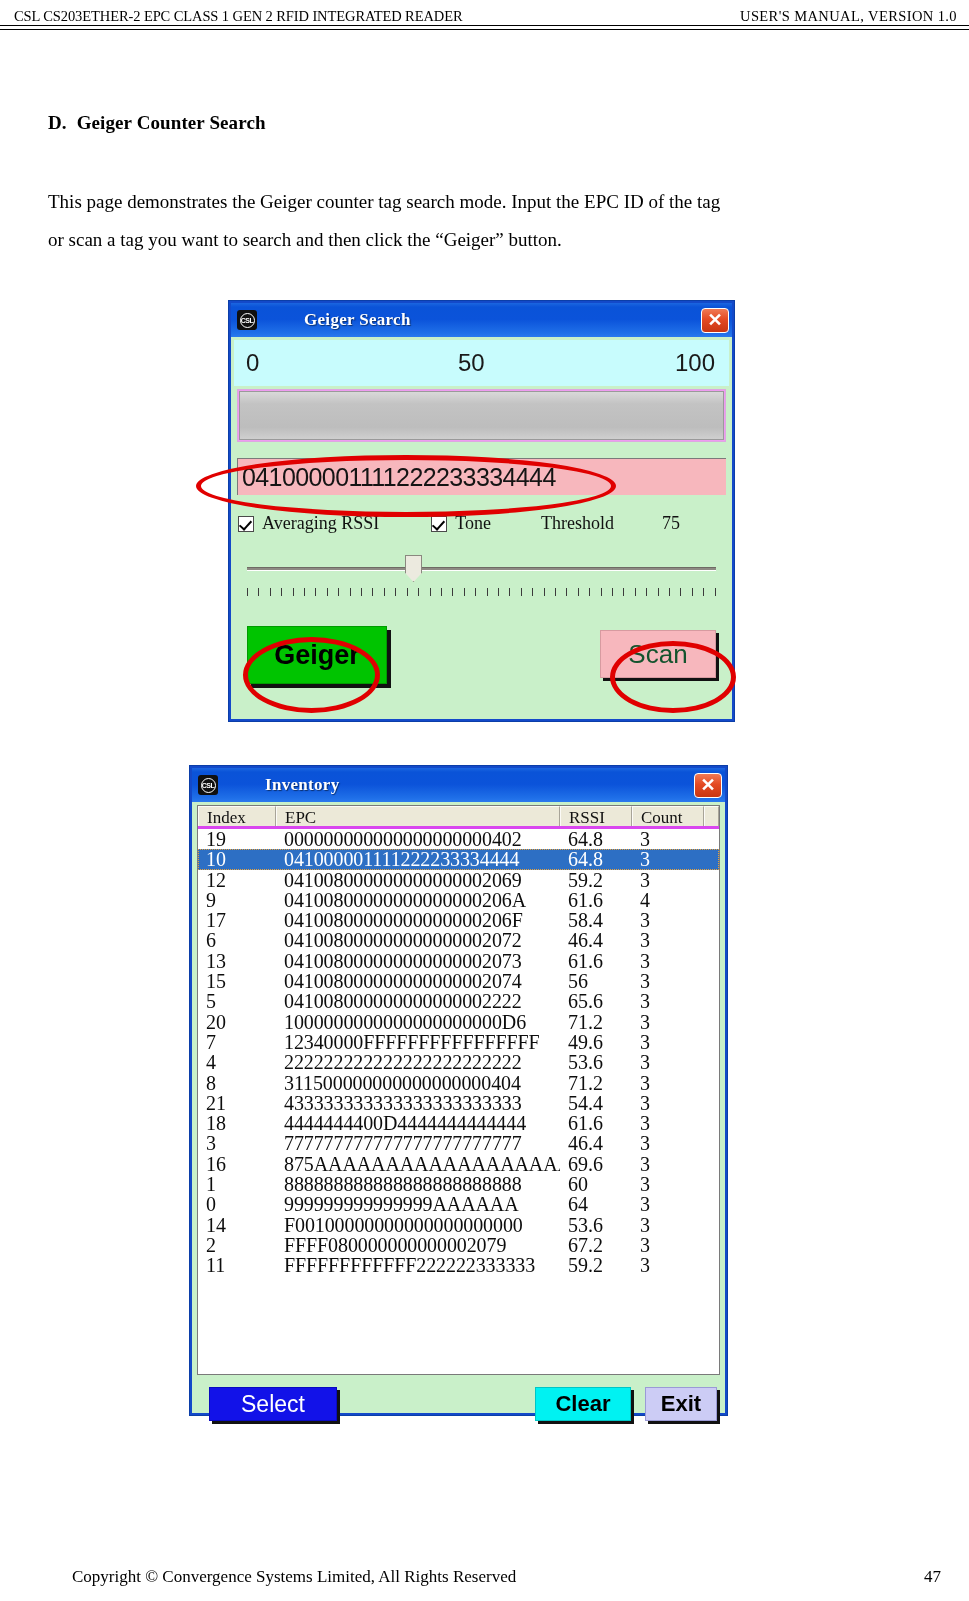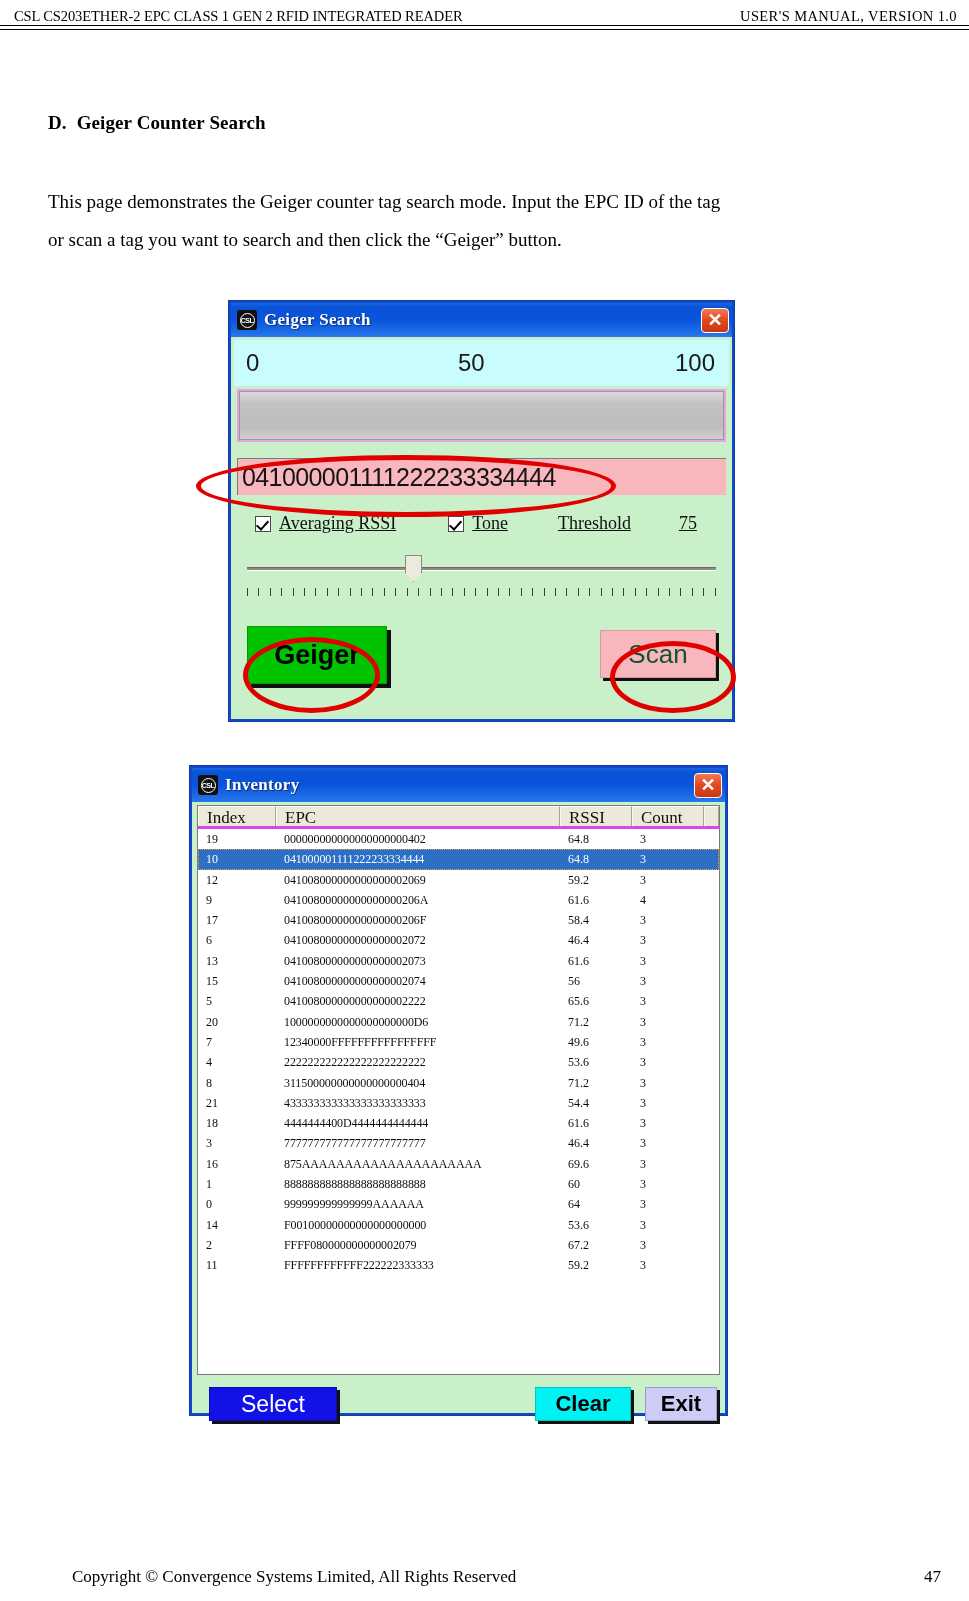--- a/index.html
+++ b/index.html
@@ -74,20 +74,21 @@
     border: 2px solid #1349c9;
     box-shadow: 0 0 0 1px #0b3ea8;
   }
   .titlebar {
     height: 34px;
     background: linear-gradient(to bottom, #1b66e0 0%, #0a53d8 12%, #0b53da 48%, #1f6fe8 88%, #2a79ef 100%);
     display: flex;
     align-items: center;
     padding: 0 3px 0 6px;
     position: relative;
+    gap: 40px;
   }
   .csl-logo {
     width: 20px; height: 20px;
     background: #101010;
     border-radius: 3px;
     display: flex; align-items: center; justify-content: center;
     flex: 0 0 auto;
     margin-right: 7px;
   }
   .csl-logo .ring {
@@ -178,22 +179,21 @@
     white-space: nowrap;
   }
 
   .opt-row {
     margin: 18px 11px 0 0;
     display: flex;
     align-items: center;
     font-size: 18px;
     font-family: "Liberation Serif", serif;
     color: #111;
-    padding-left: 24px;
-    text-decoration: underline;
+    padding-left: 7px;
   }
   .cbx {
     width: 16px; height: 16px;
     background: #ffffff;
     border: 1px solid #4a4a4a;
     margin-right: 8px;
     position: relative;
     flex: 0 0 auto;
   }
   .cbx.checked::after {
@@ -326,21 +326,21 @@
   .col-index { width: 78px; }
   .col-epc   { width: 284px; }
   .col-rssi  { width: 72px; }
   .col-count { width: 72px; }
   .col-extra { flex: 1 1 auto; }
 
   .inv-rows { flex: 1 1 auto; overflow: hidden; }
   .inv-row {
     display: flex;
     height: 20.3px;
-    font-size: 12px;
+    font-size: 20px;
     line-height: 20px;
     color: #0d0d0d;
     font-family: "Liberation Serif", serif;
     white-space: nowrap;
   }
   .inv-row > span {
     overflow: hidden;
     padding-left: 8px;
   }
   .inv-row .c-epc { letter-spacing: -0.1px; }

